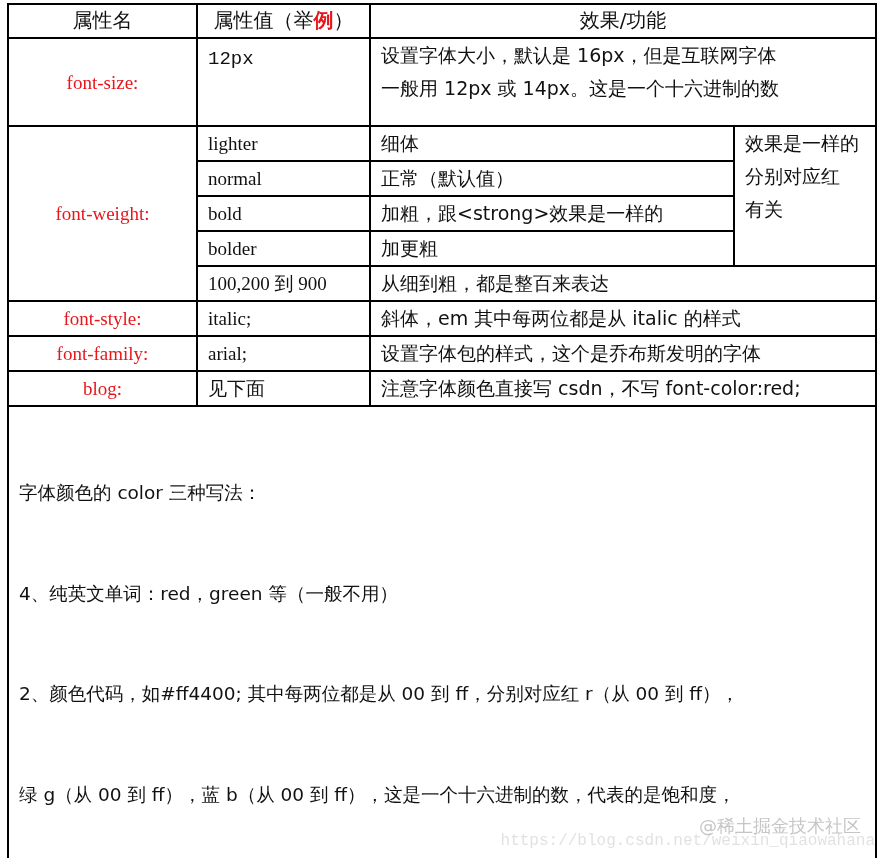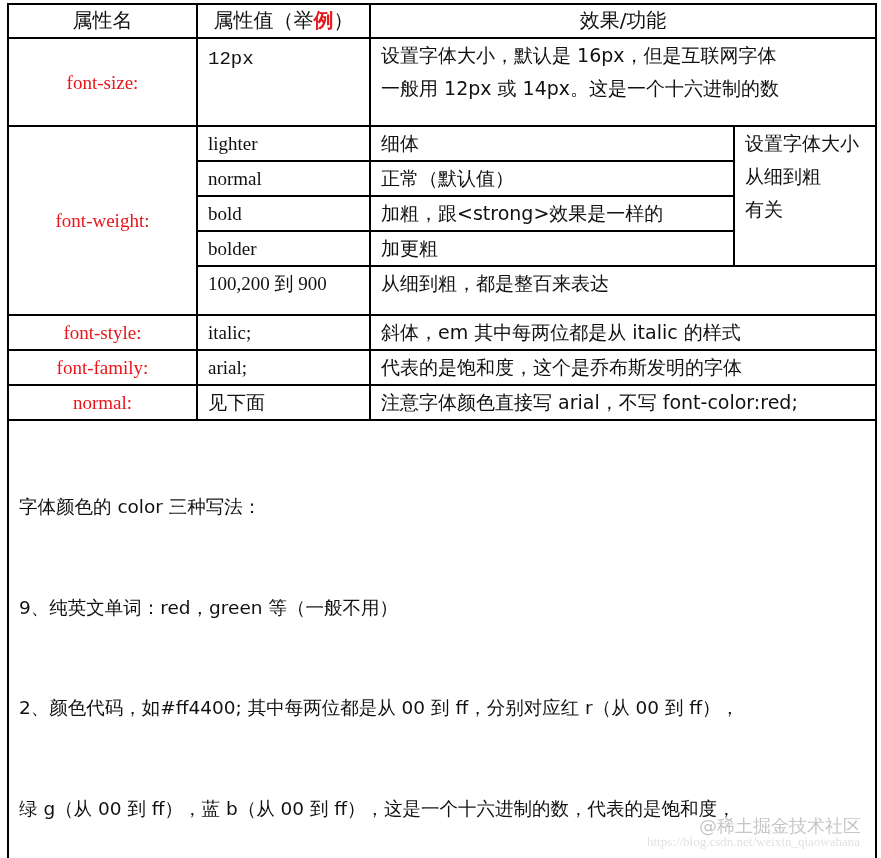--- a/index.html
+++ b/index.html
@@ -20,22 +20,22 @@
     .hdr th { text-align: center; font-family: "DejaVu Sans", sans-serif; font-size: 20px; line-height: 31px; }
     .redb { color: #e8161b; font-weight: bold; }
     .prop { text-align: center !important; color: #e8161b; font-size: 20px; }
     .vmid { vertical-align: middle !important; }
     .pad-top { padding-top: 4px !important; font-family: Liberation Mono, monospace; }
     .wm {
       position: absolute; right: 20px; bottom: 20px;
       font-family: "DejaVu Sans", sans-serif; font-size: 18px; color: rgba(150,150,150,0.55);
     }
     .wm2 {
-      position: absolute; right: 21px; bottom: 8px;
-      font-family: Liberation Serif, serif; font-size: 13px; color: rgba(170,170,170,0.35);
+      position: absolute; right: 6px; bottom: 8px;
+      font-family: Liberation Mono, monospace; font-size: 16px; color: rgba(170,170,170,0.35);
     }
     .line { display: block; }
   </style>
 </head>
 <body>
 
 <table class="tbl">
   <colgroup>
     <col style="width:189px">
     <col style="width:173px">
@@ -57,64 +57,64 @@
       <span class="line">设置字体大小，默认是 16px，但是互联网字体</span>
       <span class="line">一般用 12px 或 14px。这是一个十六进制的数</span>
     </td>
   </tr>
 
   <tr style="height:35px">
     <td rowspan="5" class="prop vmid">font-weight:</td>
     <td>lighter</td>
     <td class="cjk">细体</td>
     <td rowspan="4" class="cjk">
-      <span class="line">设置字体大小</span>
-      <span class="line">从细到粗</span>
+      <span class="line">效果是一样的</span>
+      <span class="line">分别对应红</span>
       <span class="line">有关</span>
     </td>
   </tr>
   <tr style="height:34px">
     <td>normal</td>
     <td class="cjk">正常（默认值）</td>
   </tr>
   <tr style="height:34px">
     <td>bold</td>
     <td class="cjk">加粗，跟&lt;strong&gt;效果是一样的</td>
   </tr>
   <tr style="height:35px">
     <td>bolder</td>
     <td class="cjk">加更粗</td>
   </tr>
-  <tr style="height:49px">
+  <tr style="height:35px">
     <td>100,200 到 900</td>
     <td colspan="2" class="cjk">从细到粗，都是整百来表达</td>
   </tr>
 
   <tr style="height:34px">
     <td class="prop">font-style:</td>
     <td>italic;</td>
     <td colspan="2" class="cjk">斜体，em 其中每两位都是从 italic 的样式</td>
   </tr>
 
   <tr style="height:34px">
     <td class="prop">font-family:</td>
     <td>arial;</td>
-    <td colspan="2" class="cjk">代表的是饱和度，这个是乔布斯发明的字体</td>
+    <td colspan="2" class="cjk">设置字体包的样式，这个是乔布斯发明的字体</td>
   </tr>
 
   <tr style="height:34px">
-    <td class="prop">normal:</td>
+    <td class="prop">blog:</td>
     <td class="cjk">见下面</td>
-    <td colspan="2" class="cjk">注意字体颜色直接写 arial，不写 font-color:red;</td>
+    <td colspan="2" class="cjk">注意字体颜色直接写 csdn，不写 font-color:red;</td>
   </tr>
 
   <tr style="height:268px">
     <td colspan="4" class="cjk" style="padding-top:2px; font-size:18.5px; line-height:33.5px; white-space:pre;">
       <span class="line">字体颜色的 color 三种写法：</span>
-      <span class="line">9、纯英文单词：red，green 等（一般不用）</span>
+      <span class="line">4、纯英文单词：red，green 等（一般不用）</span>
       <span class="line">2、颜色代码，如#ff4400; 其中每两位都是从 00 到 ff，分别对应红 r（从 00 到 ff），</span>
       <span class="line">绿 g（从 00 到 ff），蓝 b（从 00 到 ff），这是一个十六进制的数，代表的是饱和度，</span>
       
       
       
       
     </td>
   </tr>
 
 </tbody>

